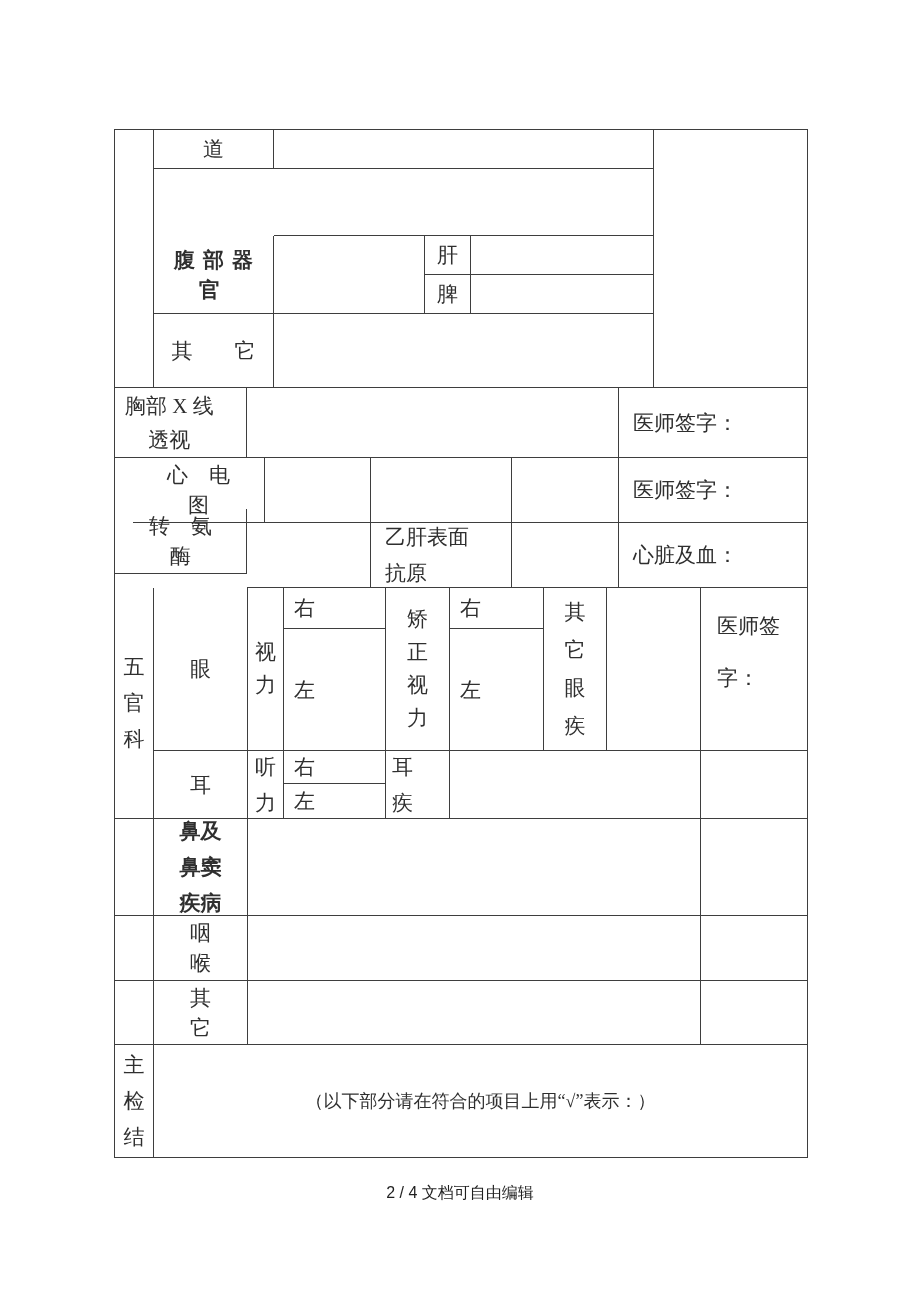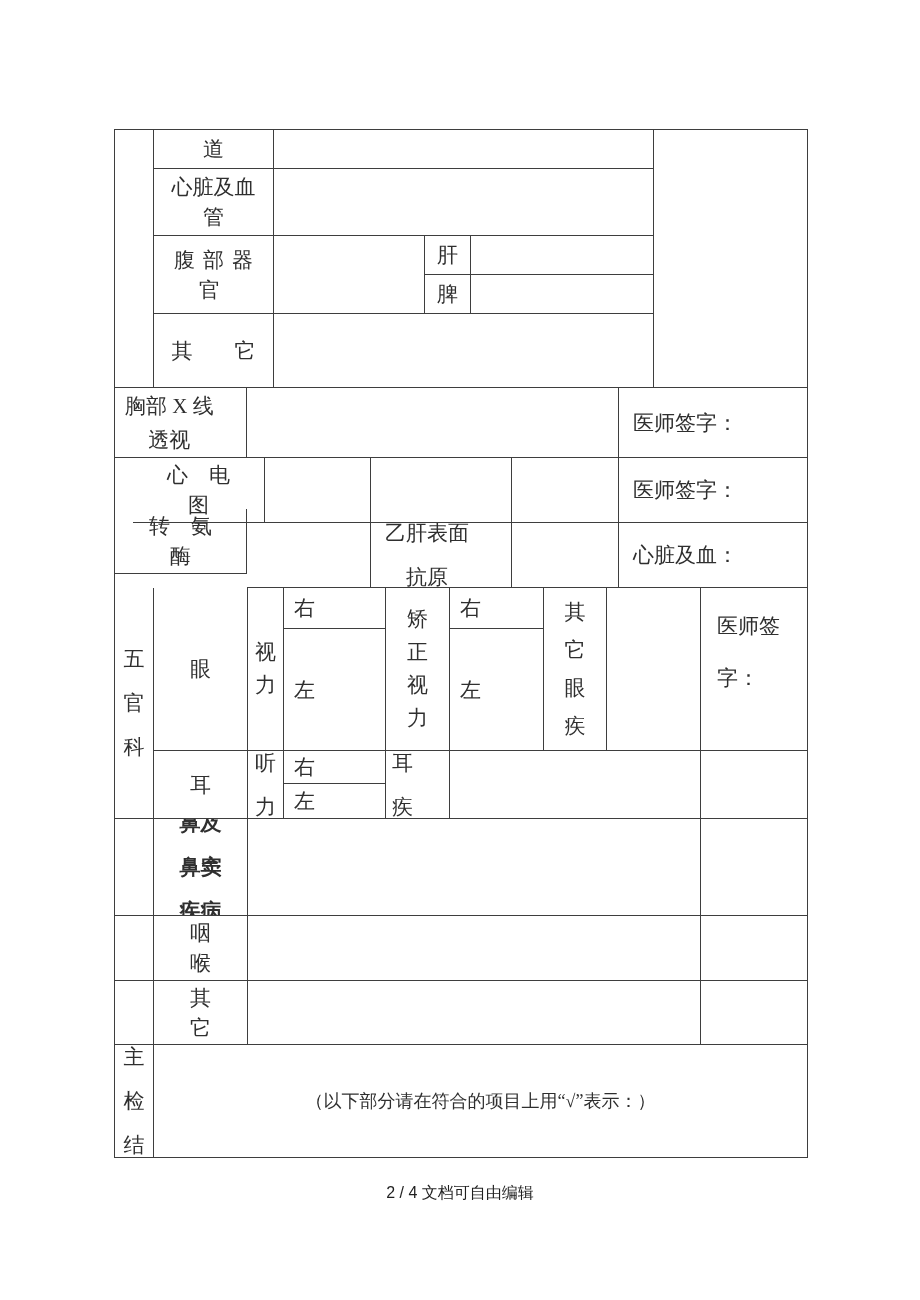--- a/index.html
+++ b/index.html
@@ -33,26 +33,26 @@
     line-height:30px;
     white-space:pre-line;
     overflow:hidden;
   }
   .al{align-items:flex-start;text-align:left;}
   .pl6{padding-left:6px;}
   .pl10{padding-left:10px;}
   .pl14{padding-left:14px;}
   .pl16{padding-left:16px;}
   .pt12{justify-content:flex-start;padding-top:12px;}
-  .lh32{line-height:44px;text-align:center;}
+  .lh32{line-height:36px;}
   .lh33{line-height:33px;}
   .lh34{line-height:34px;}
   .lh38{line-height:38px;}
   .lh52{line-height:52px;}
-  .abdomen{letter-spacing:8px;text-indent:8px;}
+  .abdomen{letter-spacing:8px;text-indent:8px;font-weight:bold;}
   .note{font-size:18px;}
   .footer{
     position:absolute;
     left:0;top:1183px;width:920px;
     text-align:center;
     font-family:"Liberation Sans","DejaVu Sans",sans-serif;
     font-size:16px;
     font-weight:500;
     color:#1f1f1f;
   }
@@ -61,22 +61,20 @@
 <body>
 
 <div class="page">
   <div class="table">
 
     <div class="cell" style="left:0;top:0;width:39px;height:258px;"></div>
     <div class="cell" style="left:39px;top:0;width:120px;height:39px;">道</div>
     <div class="cell" style="left:159px;top:0;width:380px;height:39px;"></div>
     <div class="cell" style="left:539px;top:0;width:154px;height:258px;"></div>
 
-    <div class="cell" style="left:39px;top:39px;width:120px;height:67px;">心脏及血
-管</div>
     <div class="cell" style="left:159px;top:39px;width:380px;height:67px;"></div>
 
     <div class="cell abdomen" style="left:39px;top:106px;width:120px;height:78px;">腹部器官</div>
     <div class="cell" style="left:159px;top:106px;width:151px;height:78px;"></div>
     <div class="cell" style="left:310px;top:106px;width:46px;height:39px;">肝</div>
     <div class="cell" style="left:356px;top:106px;width:183px;height:39px;"></div>
     <div class="cell" style="left:310px;top:145px;width:46px;height:39px;">脾</div>
     <div class="cell" style="left:356px;top:145px;width:183px;height:39px;"></div>
 
     <div class="cell" style="left:39px;top:184px;width:120px;height:74px;">其　　它</div>

